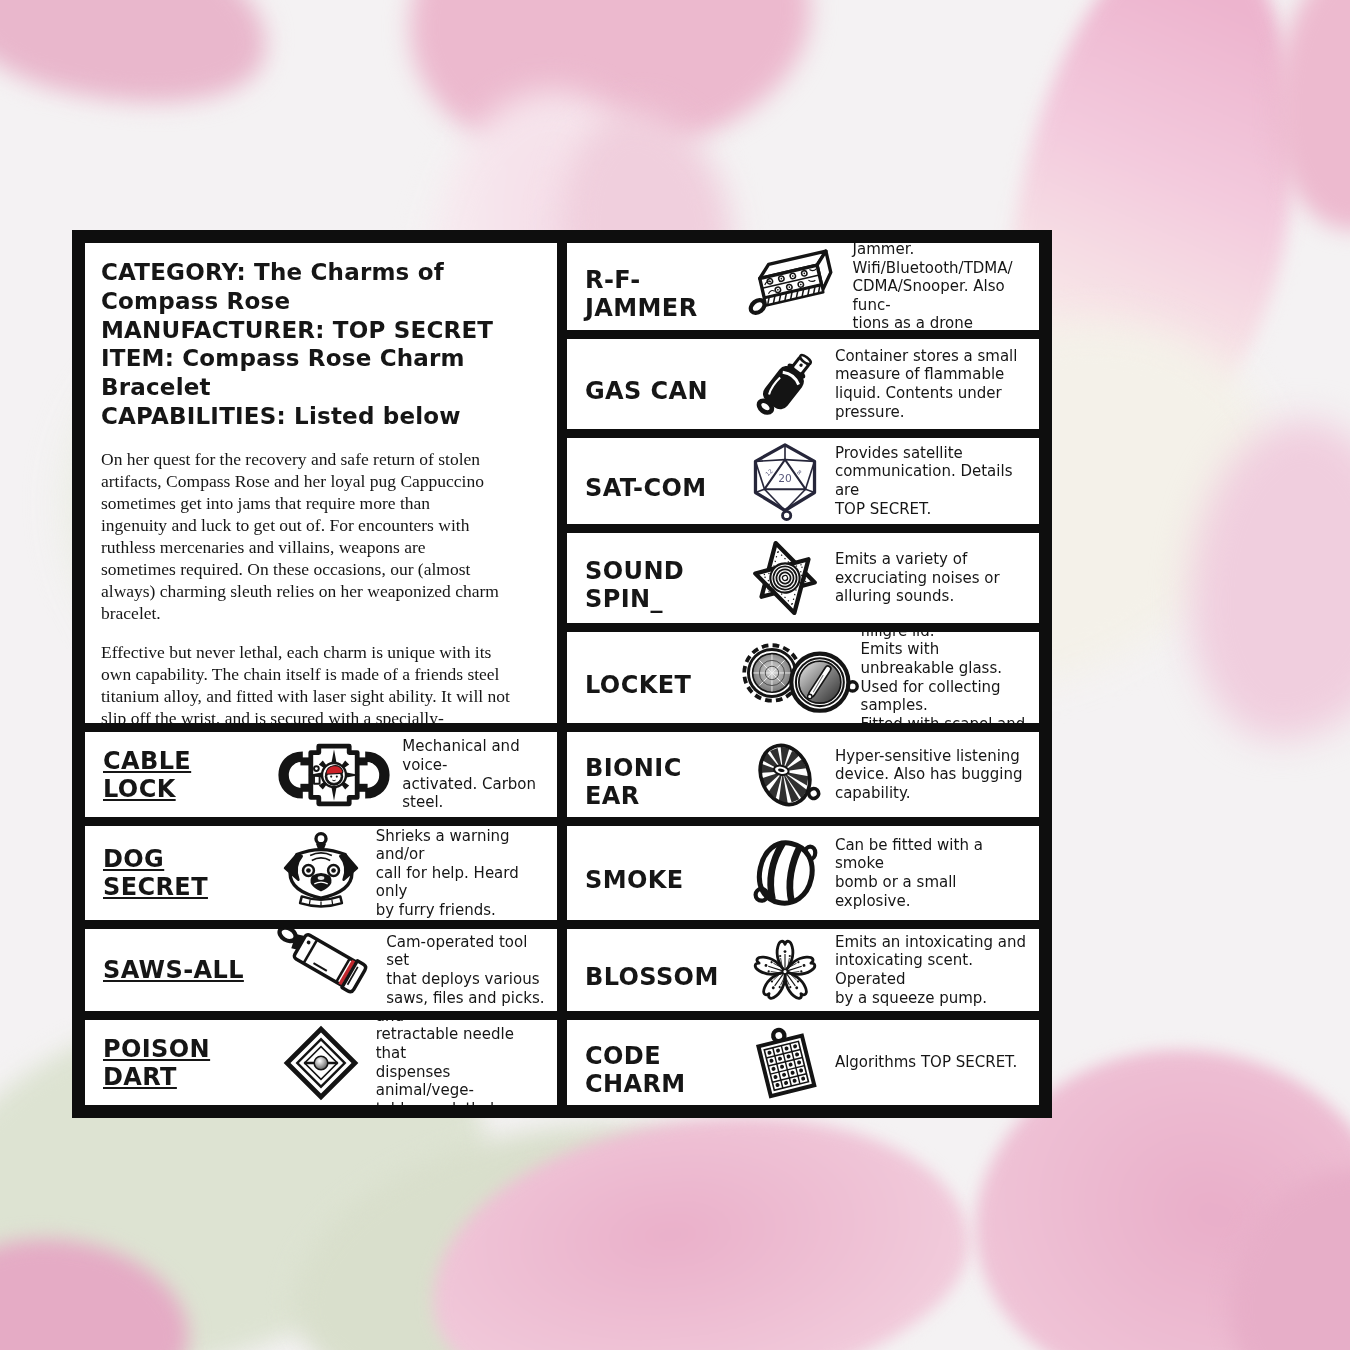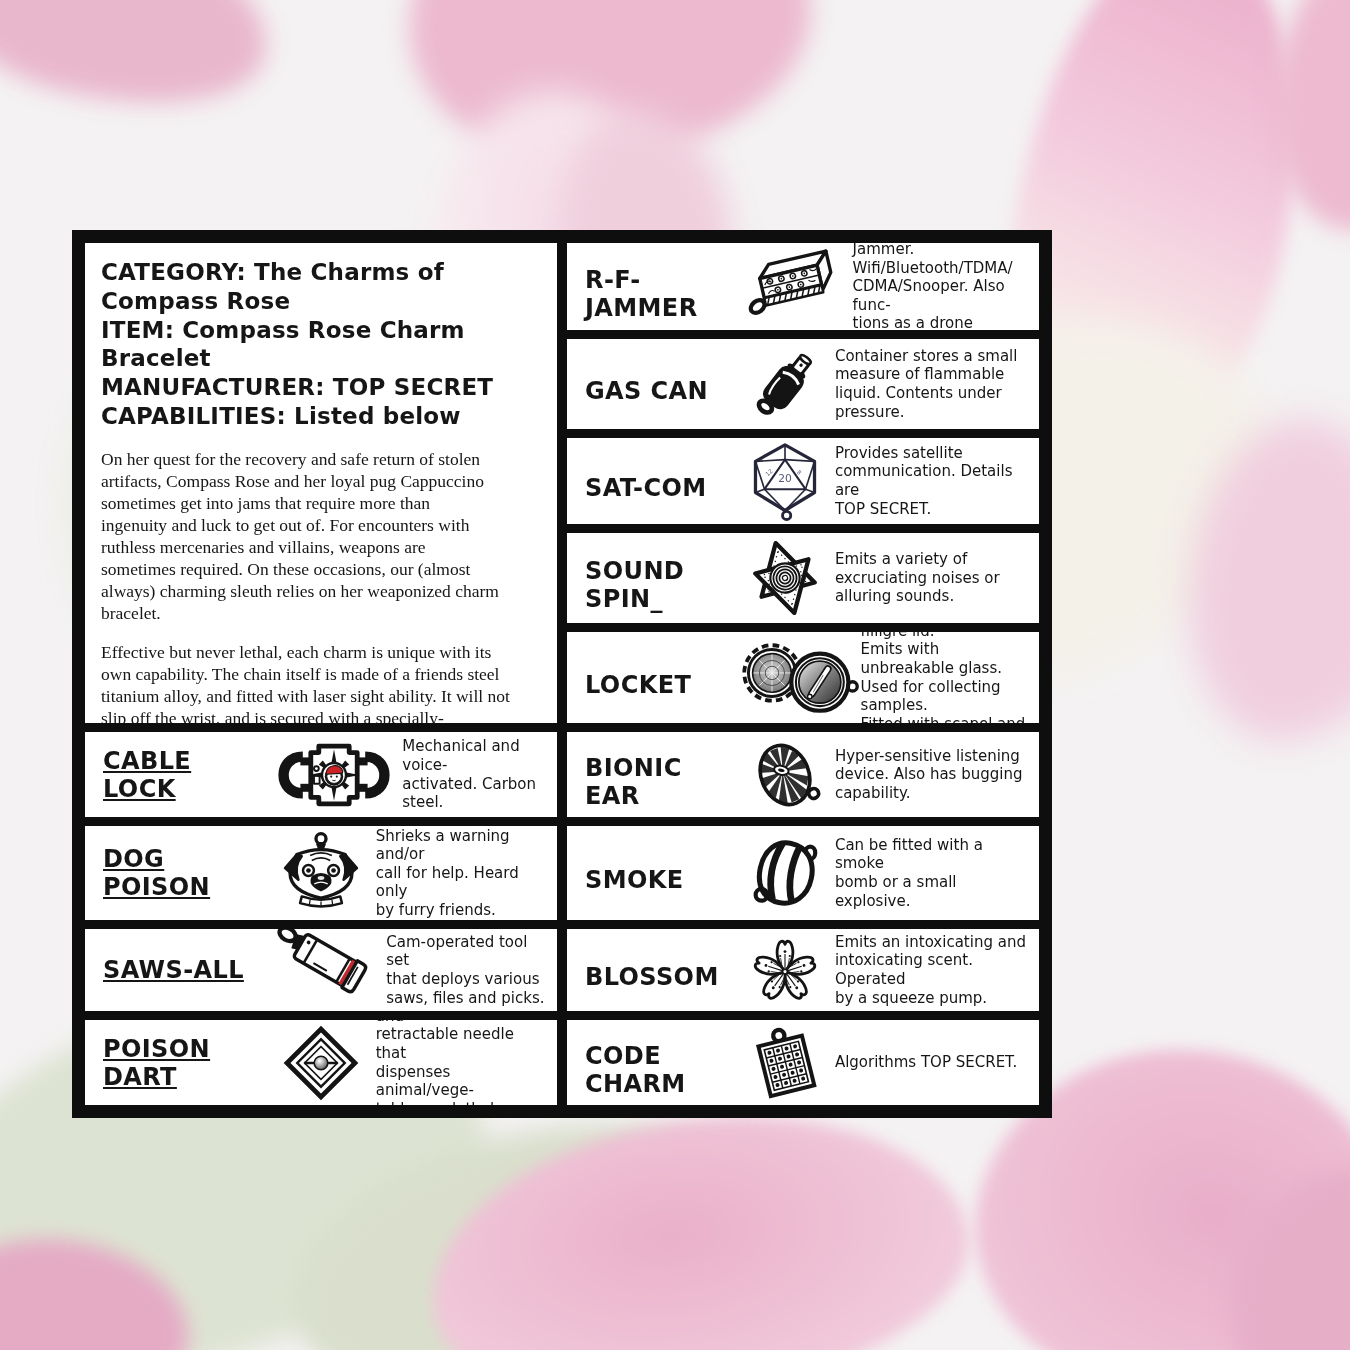--- a/index.html
+++ b/index.html
@@ -68,22 +68,22 @@
   <div class="petal p12"></div>
   <div class="petal p13"></div>
   <div class="petal p14"></div>
   <div class="petal p15"></div>
 </div>
 
 <div class="card">
 
   <div class="cell header-cell">
     <div class="head-line">CATEGORY: The Charms of Compass Rose</div>
+    <div class="head-line">MANUFACTURER: TOP SECRET</div>
     <div class="head-line">ITEM: Compass Rose Charm Bracelet</div>
-    <div class="head-line">MANUFACTURER: TOP SECRET</div>
     <div class="head-line">CAPABILITIES: Listed below</div>
     <div class="para">On her quest for the recovery and safe return of stolen
 artifacts, Compass Rose and her loyal pug Cappuccino
 sometimes get into jams that require more than
 ingenuity and luck to get out of. For encounters with
 ruthless mercenaries and villains, weapons are
 sometimes required. On these occasions, our (almost
 always) charming sleuth relies on her weaponized charm
 bracelet.</div>
     <div class="para">Effective but never lethal, each charm is unique with its
@@ -123,21 +123,21 @@
           <circle cx="63" cy="42" r="3" stroke-width="2.4"></circle>
           <rect x="60" y="51" width="7" height="10" stroke-width="2.4"></rect>
         </g>
       </svg>
     </div>
     <div class="desc">Mechanical and voice-
 activated. Carbon steel.</div>
   </div>
 
   <div class="cell row col-l" style="grid-area:7/1">
-    <div class="label">DOG POISON</div>
+    <div class="label">DOG SECRET</div>
     <div class="iconbox">
       <svg viewBox="0 0 110 100" width="92" height="84">
         <g stroke="#141414" stroke-linejoin="round" fill="#ffffff">
           <circle cx="55" cy="9" r="6" fill="none" stroke-width="4"></circle>
           <path d="M49 15 h12 l-3 8 h-6 z" fill="#141414" stroke="none"></path>
           <path d="M26 28 Q55 16 84 28 L92 50 Q92 72 55 80 Q18 72 18 50 Z" stroke-width="4"></path>
           <path d="M26 28 L12 44 L28 58 Q22 42 32 30 Z" fill="#141414" stroke-width="3"></path>
           <path d="M84 28 L98 44 L82 58 Q88 42 78 30 Z" fill="#141414" stroke-width="3"></path>
           <path d="M42 29 Q55 23 68 29" fill="none" stroke-width="2"></path>
           <path d="M44 35 Q55 29 66 35" fill="none" stroke-width="2"></path>

